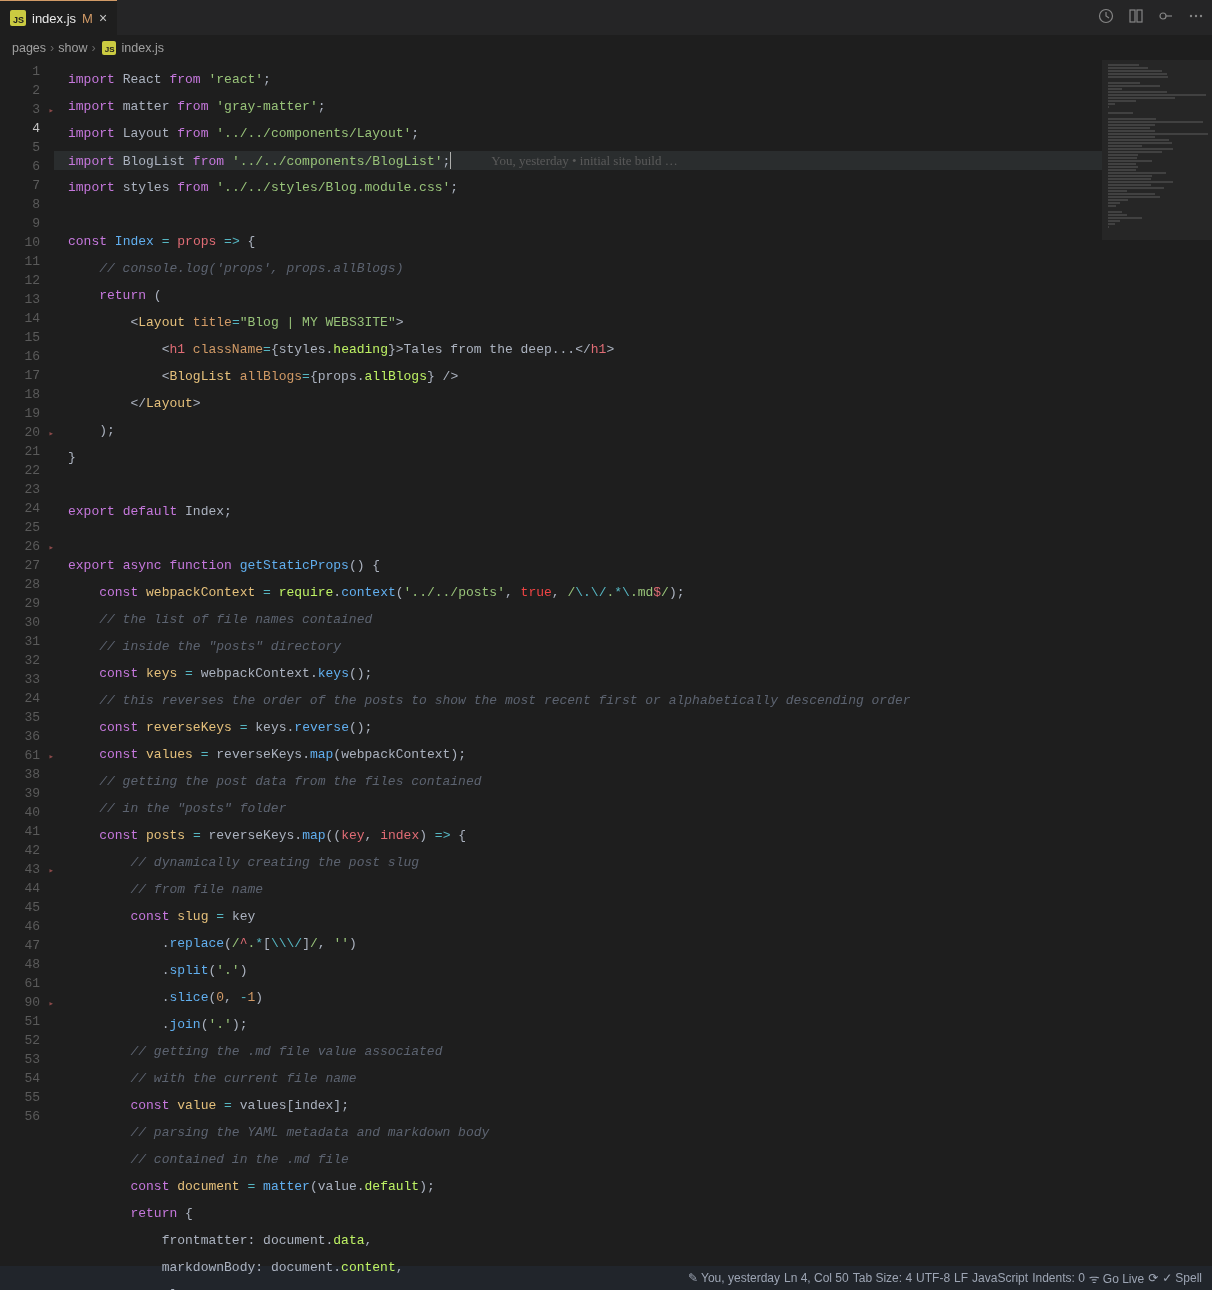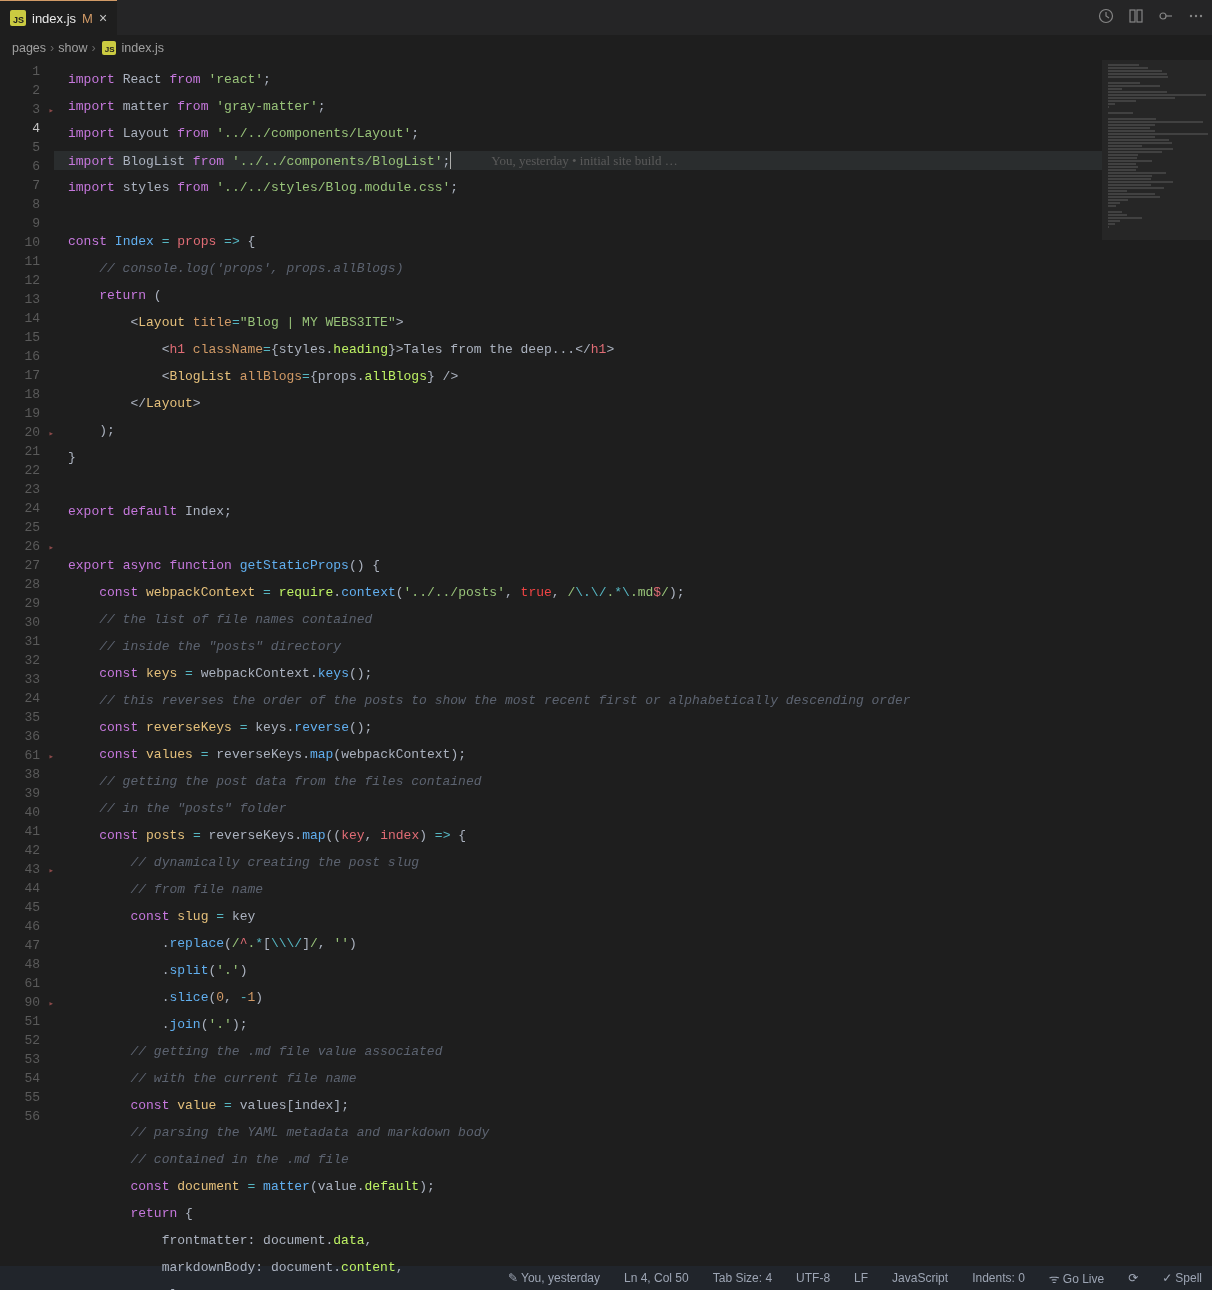--- a/index.html
+++ b/index.html
@@ -173,21 +173,21 @@
     height: 24px;
     background: #21252b;
     display: flex;
     align-items: center;
     justify-content: space-between;
     padding: 0 10px;
     font-family: -apple-system, BlinkMacSystemFont, sans-serif;
     font-size: 12px;
     color: #9da5b4;
   }
-  .status-right { display: flex; gap: 24px; align-items: center; }
+  .status-right { display: flex; gap: 4px; align-items: center; }
   .status-item { cursor: pointer; }
   .status-item .icon { margin-right: 3px; }
 </style>
 </head>
 <body>
 
 <div class="tab-bar">
   <div class="tab">
     <span class="js-icon">JS</span>
     <span class="tab-name">index.js</span>

